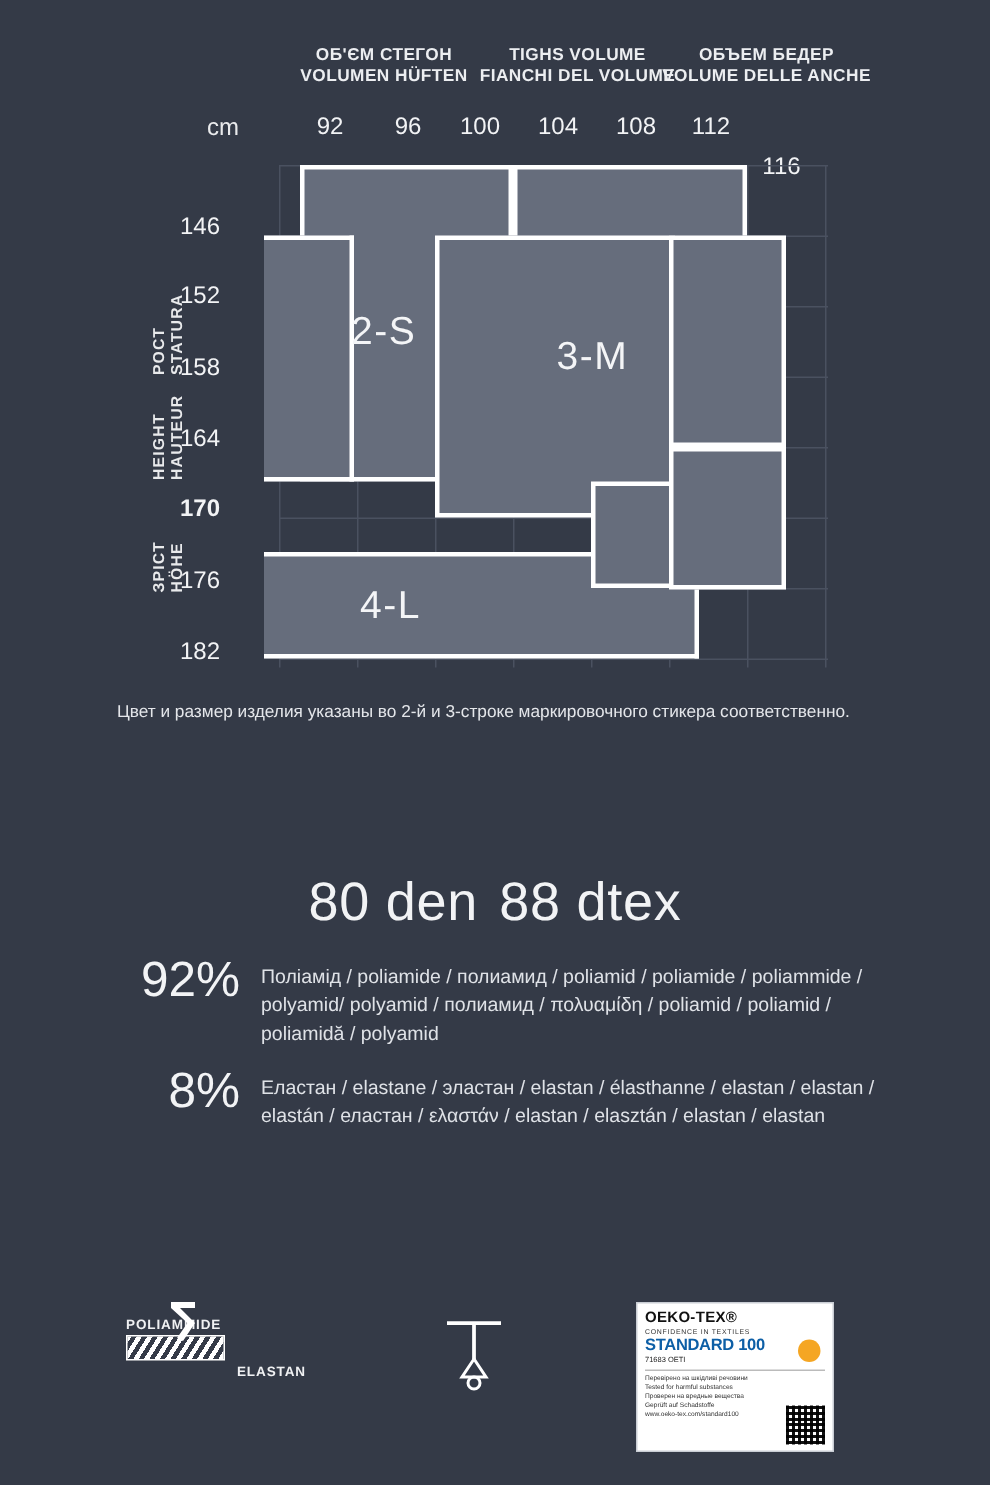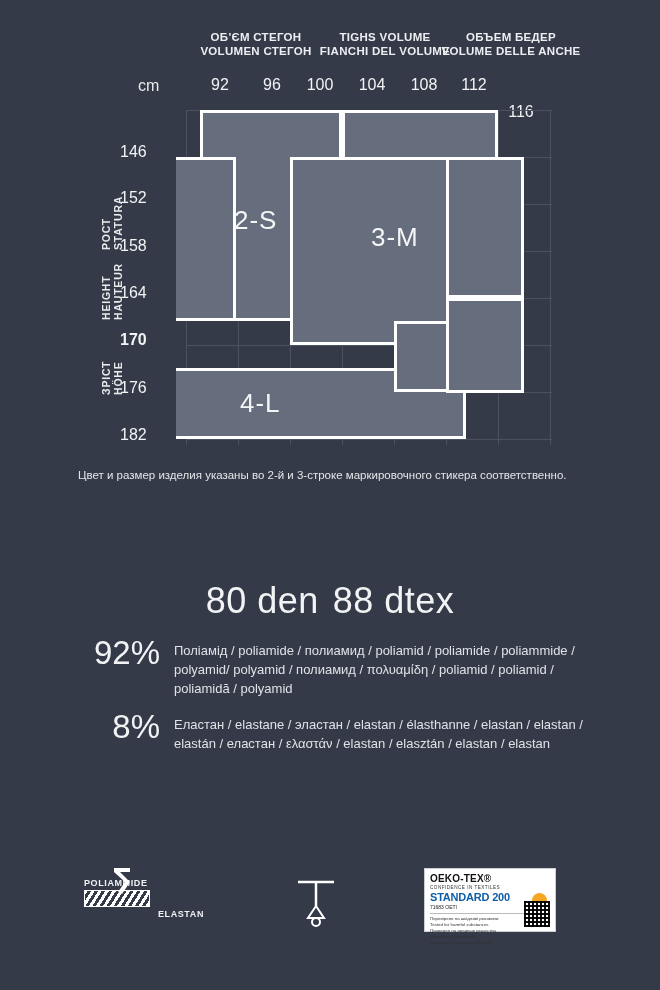--- a/index.html
+++ b/index.html
@@ -153,21 +153,21 @@
   }
   .pa-arrow {
     position: absolute; left: 86px; top: 6px;
     width: 50px; height: 34px;
   }
 
   .care-icon { position: absolute; left: 288px; top: 14px; width: 56px; height: 58px; }
 
   .oeko {
     position: absolute; left: 424px; top: 8px;
-    width: 132px; height: 64px;
+    width: 132px; height: 100px;
     background: #ffffff;
     border: 1px solid #c9cdd4;
     padding: 4px 5px;
     color: #111;
   }
   .oeko-title { font-size: 10px; font-weight: bold; letter-spacing: 0.2px; color:#111; }
   .oeko-sub { font-size: 4.6px; letter-spacing: 0.5px; color: #333; margin-top:1px; }
   .oeko-std {
     font-size: 11px; font-weight: bold; color: #0d5fa6;
     letter-spacing: -0.2px; margin-top: 1px;
@@ -193,21 +193,21 @@
 <body>
 
 <div class="page">
 
   <div class="chart-wrap">
 
     <div class="col-headers">
       <div class="col-head-group chg1">
         <div>
             <div>ОБ'ЄМ СТЕГОН</div>
-            <div>VOLUMEN СТЕГОН</div>
+            <div>VOLUMEN HÜFTEN</div>
           </div>
       </div>
       <div class="col-head-group chg2">
         <div>
             <div>TIGHS VOLUME</div>
             <div>FIANCHI DEL VOLUME</div>
           </div>
       </div>
       <div class="col-head-group chg3">
         <div>
@@ -323,21 +323,21 @@
     <svg class="care-icon" viewBox="0 0 56 58">
       <line x1="10" y1="8" x2="46" y2="8" stroke="#ffffff" stroke-width="2.5"></line>
       <line x1="28" y1="8" x2="28" y2="32" stroke="#ffffff" stroke-width="2.5"></line>
       <path d="M28 32 L20 44 L36 44 Z" fill="none" stroke="#ffffff" stroke-width="2"></path>
       <circle cx="28" cy="48" r="4" fill="none" stroke="#ffffff" stroke-width="2"></circle>
     </svg>
 
     <div class="oeko">
       <div class="oeko-title">OEKO-TEX®</div>
       <div class="oeko-sub">CONFIDENCE IN TEXTILES</div>
-      <div class="oeko-std">STANDARD 200</div>
+      <div class="oeko-std">STANDARD 100</div>
       <div class="oeko-num">71683 OETI</div>
       <div class="oeko-rule"></div>
       <div class="oeko-lines">
           <div>Перевірено на шкідливі речовини</div>
           <div>Tested for harmful substances</div>
           <div>Проверен на вредные вещества</div>
           <div>Geprüft auf Schadstoffe</div>
           <div>www.oeko-tex.com/standard100</div>
         </div>
       <div class="oeko-sun"></div>

